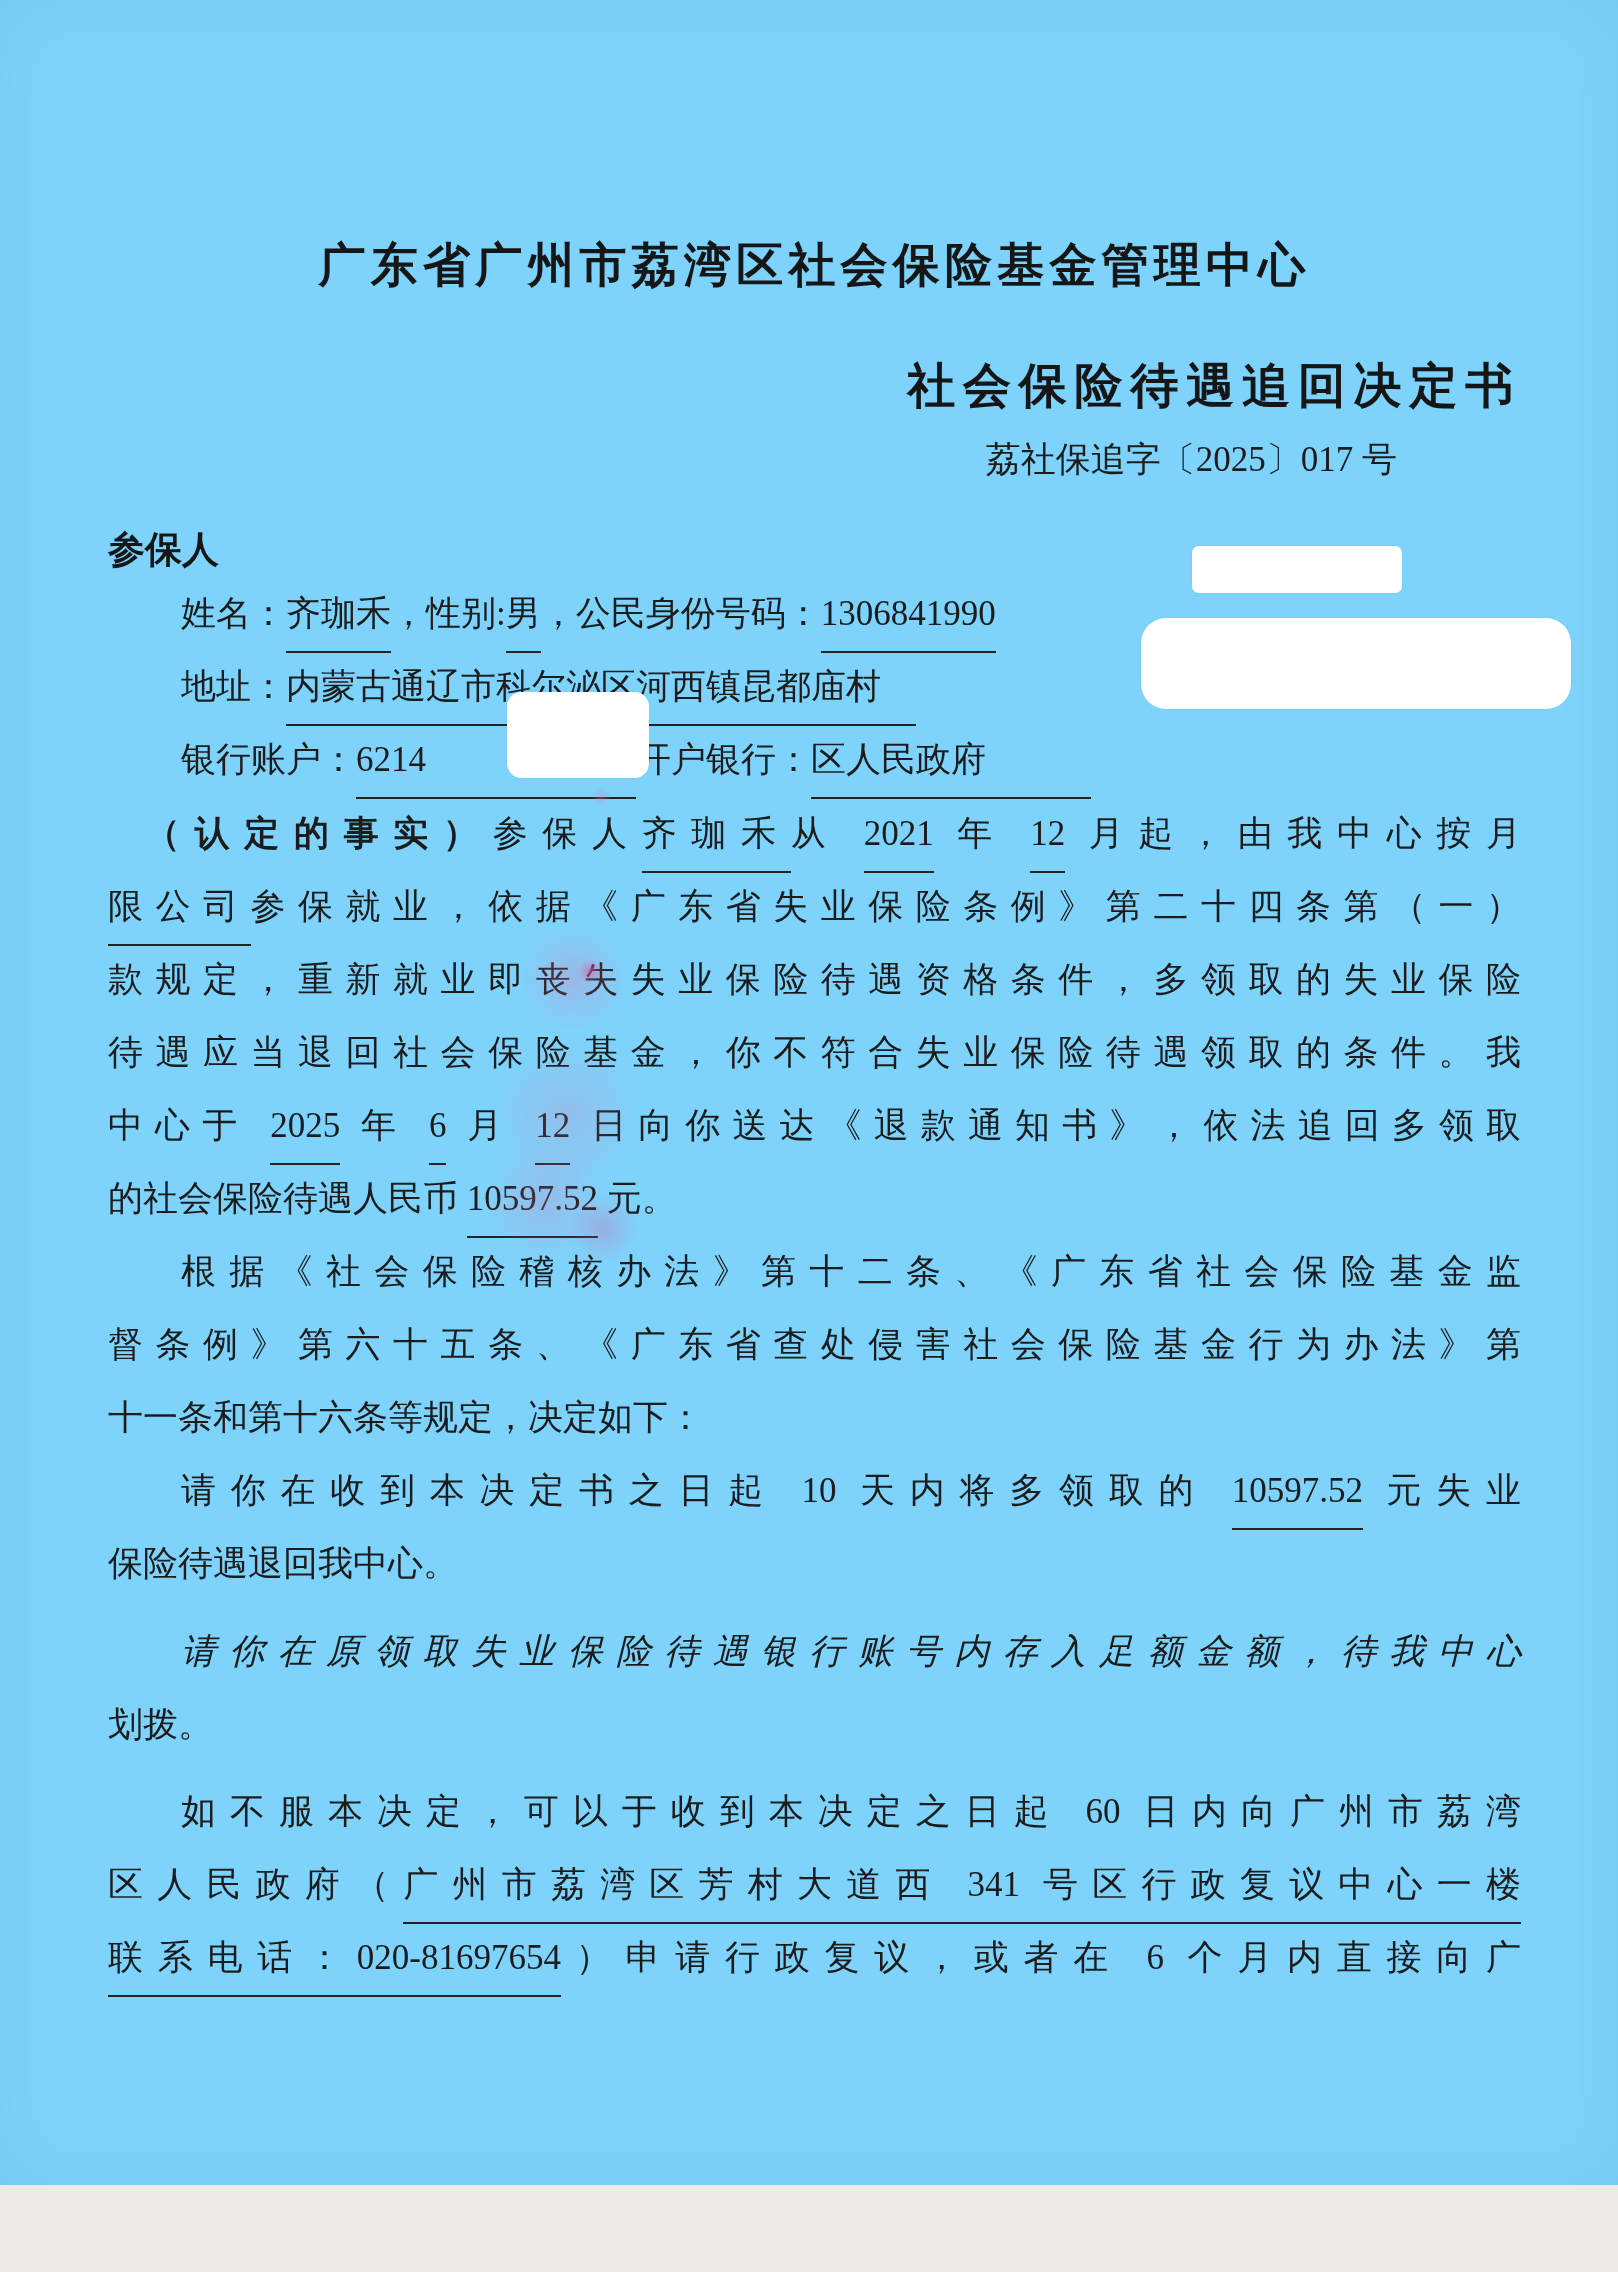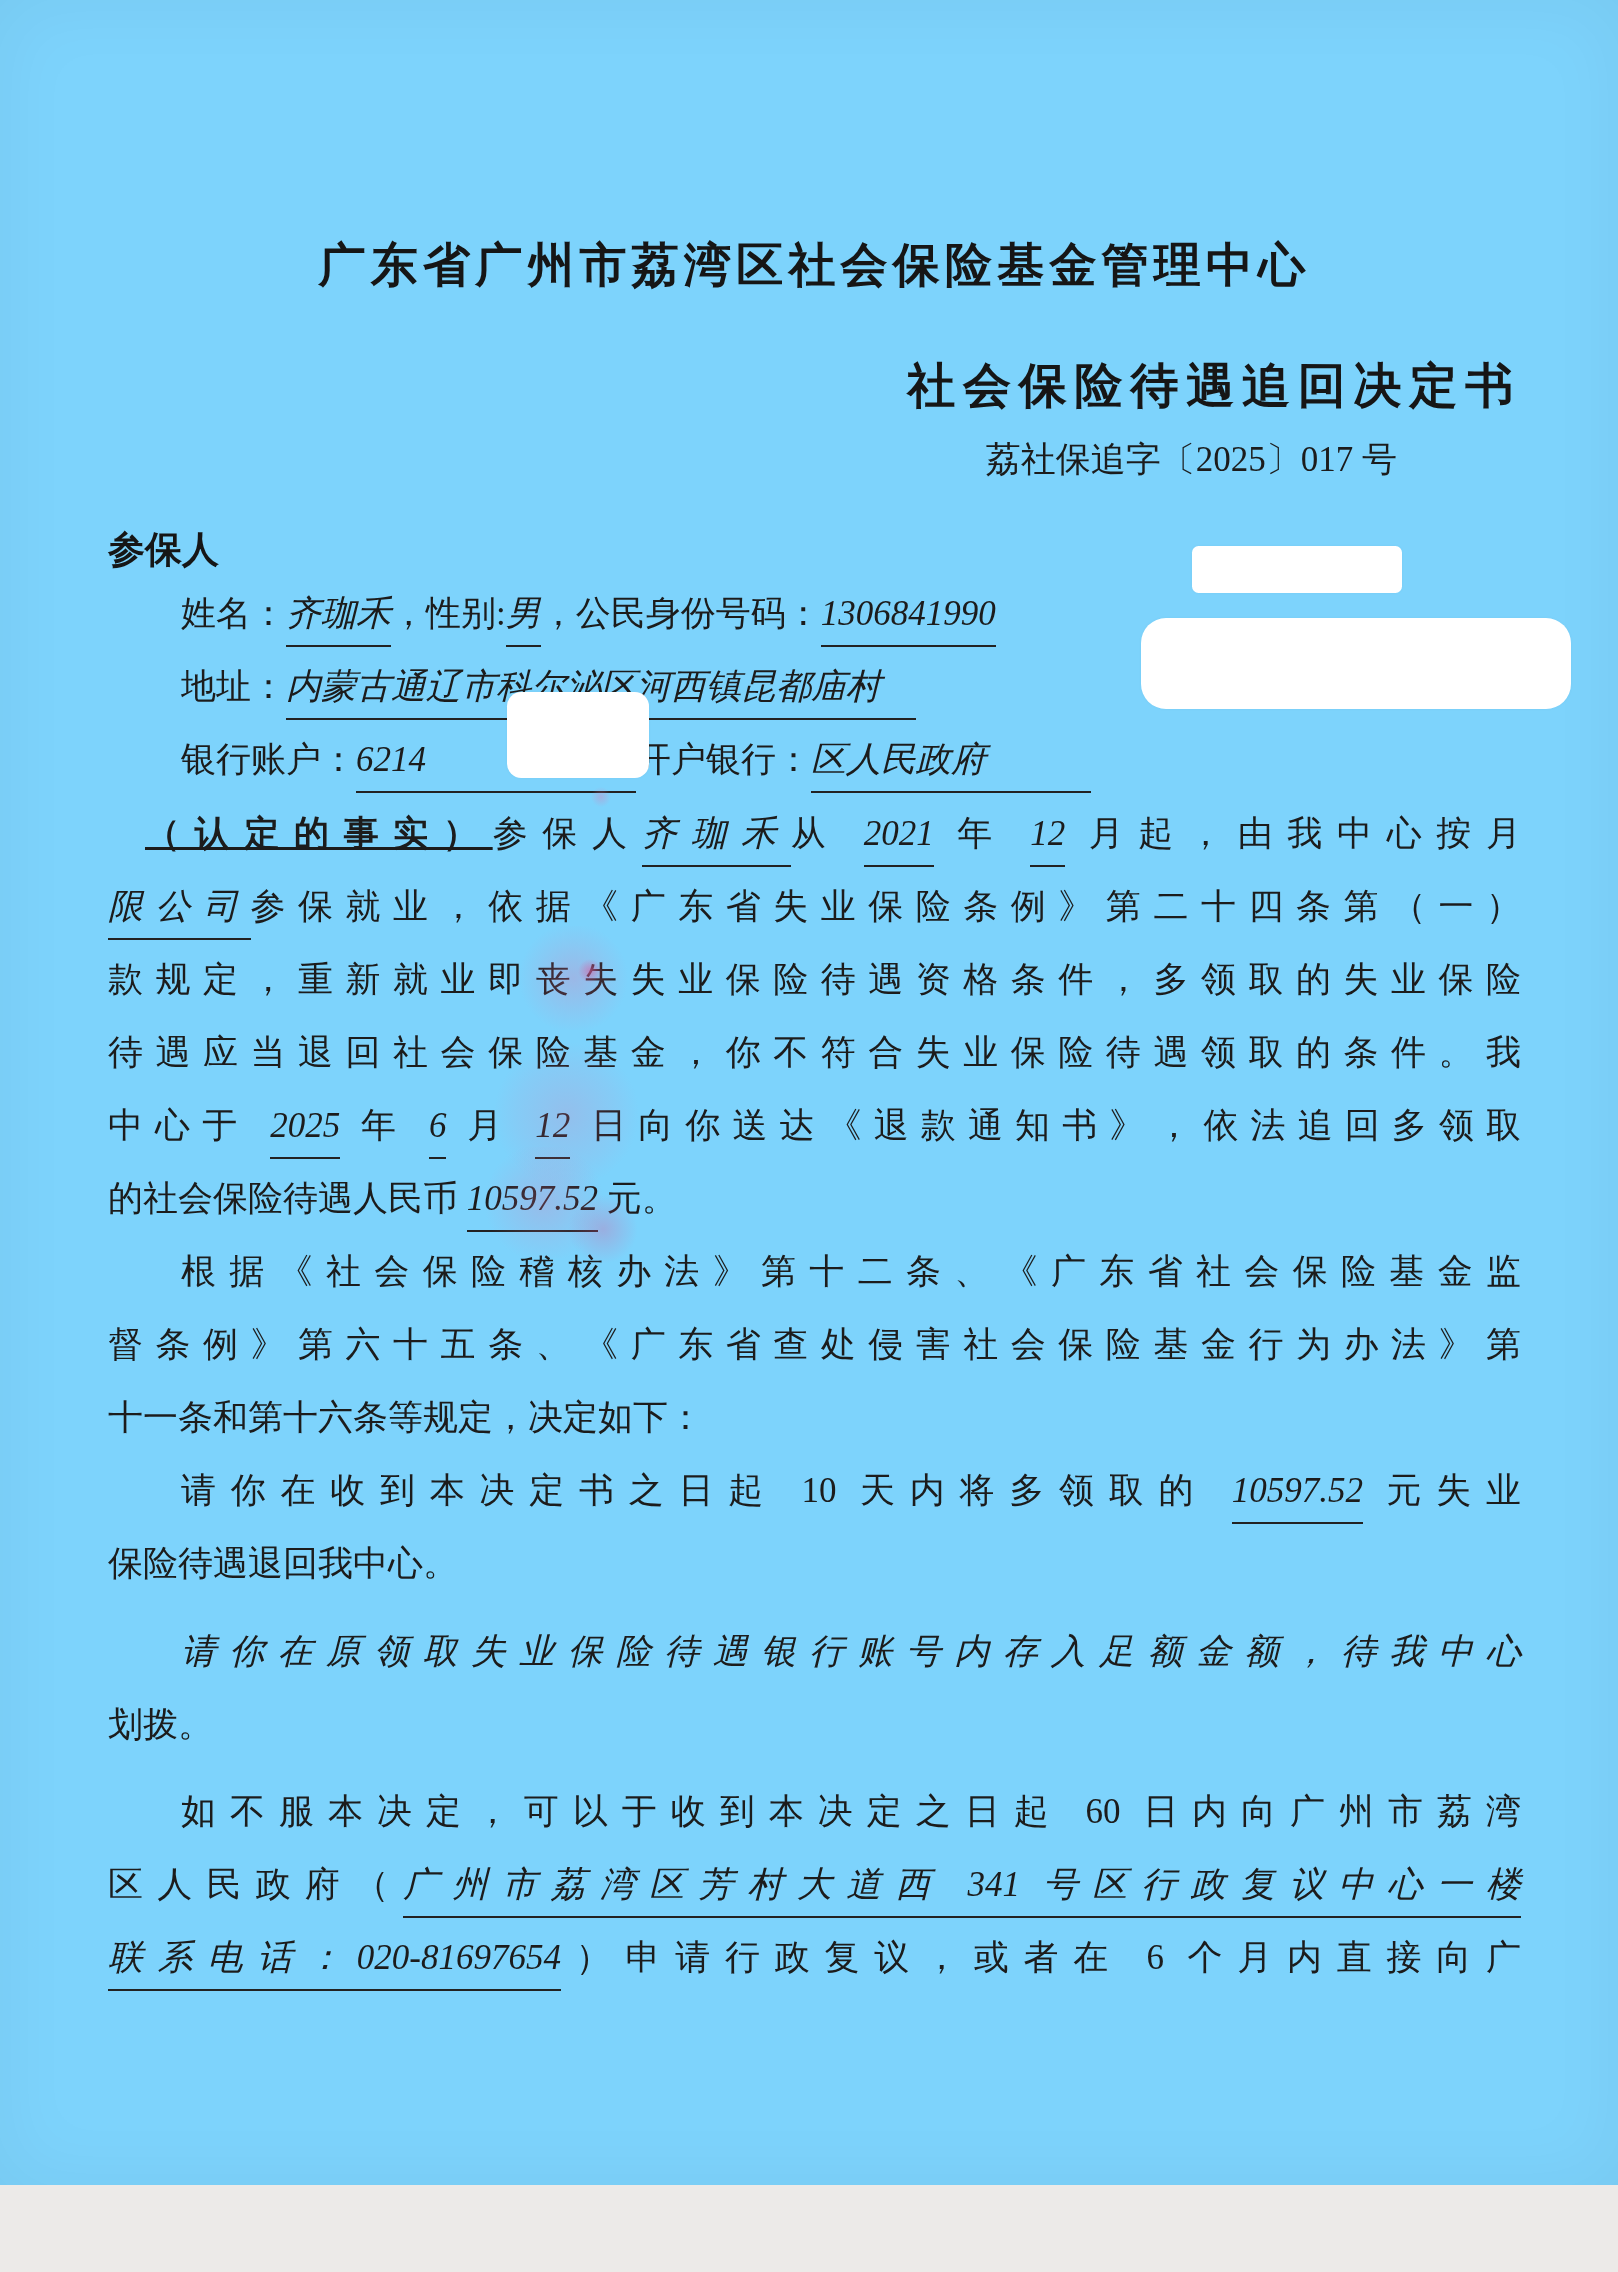--- a/index.html
+++ b/index.html
@@ -49,27 +49,25 @@
   .line{
     font:400 35px/73px "Liberation Serif","DejaVu Serif",serif;
     text-align:justify;
     text-align-last:left;
     color:#1c1c1c;
   }
   .line.fill{ text-align-last:justify; }
   .line.gap{ margin-top:14.3px; }
   .u{
     border-bottom:2px solid #222;
-    padding-bottom:12px;
-    font-style:italic;
+    padding-bottom:18px;
   }
   .b{
     font-family:"Liberation Sans","DejaVu Sans",sans-serif;
     font-weight:700;
-    text-decoration:underline;
   }
   .redaction{
     position:absolute;
     background:#ffffff;
     box-shadow:0 0 3.9px rgba(0,0,0,0.03);
   }
   .redact-id{ left:1192px; top:546px; width:210px; height:47px; border-radius:6.5px; }
   .redact-address{ left:1141px; top:618px; width:430px; height:91px; border-radius:25px; }
   .redact-bank{ left:507px; top:692px; width:142px; height:86px; border-radius:14.3px; }
   .stamp-blob{

